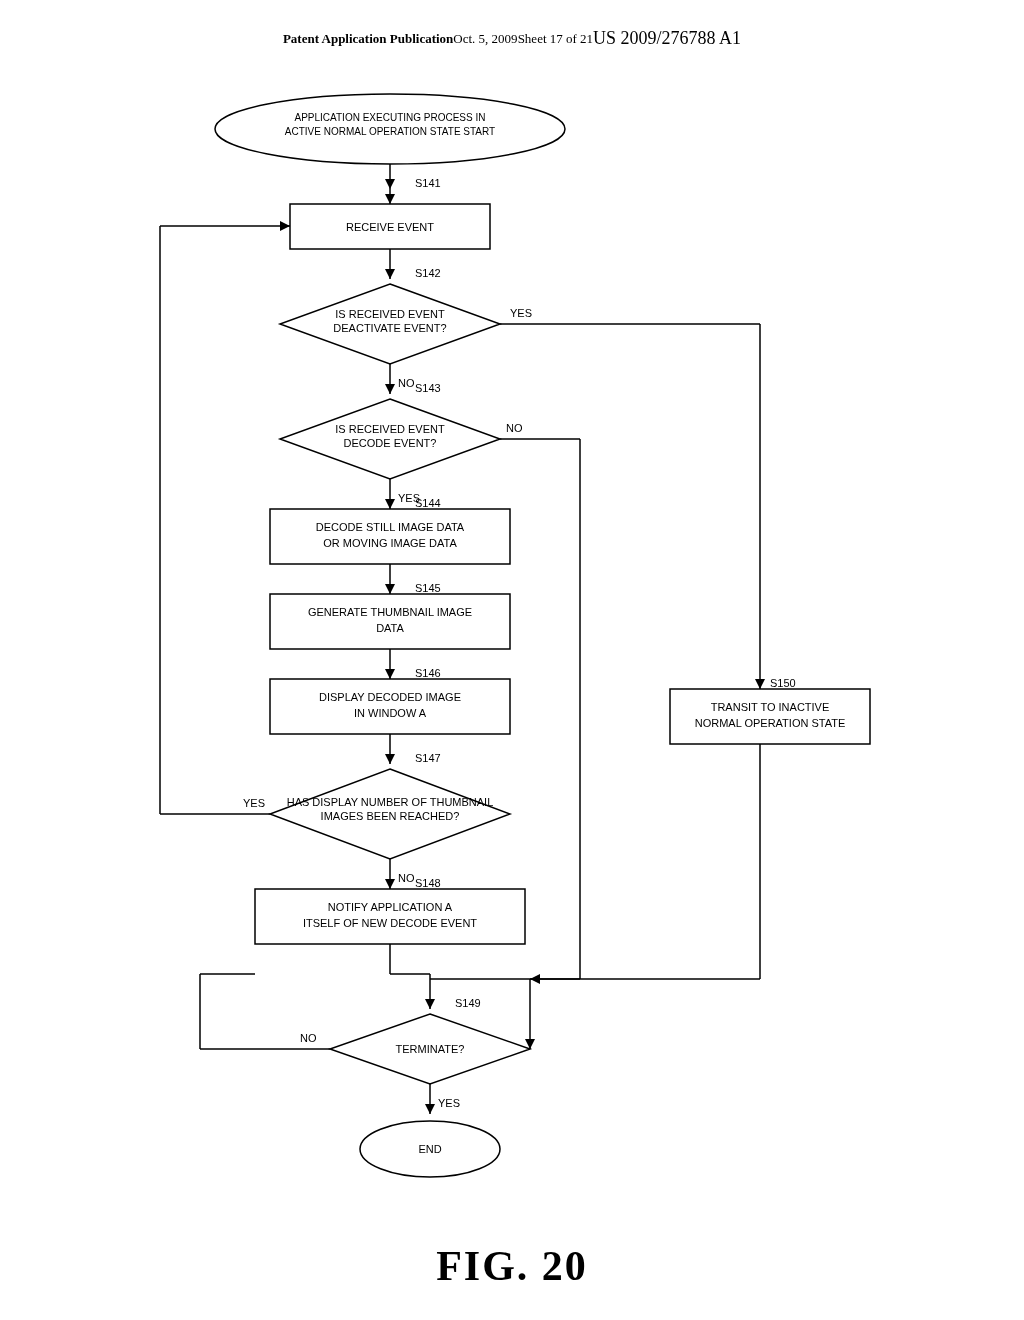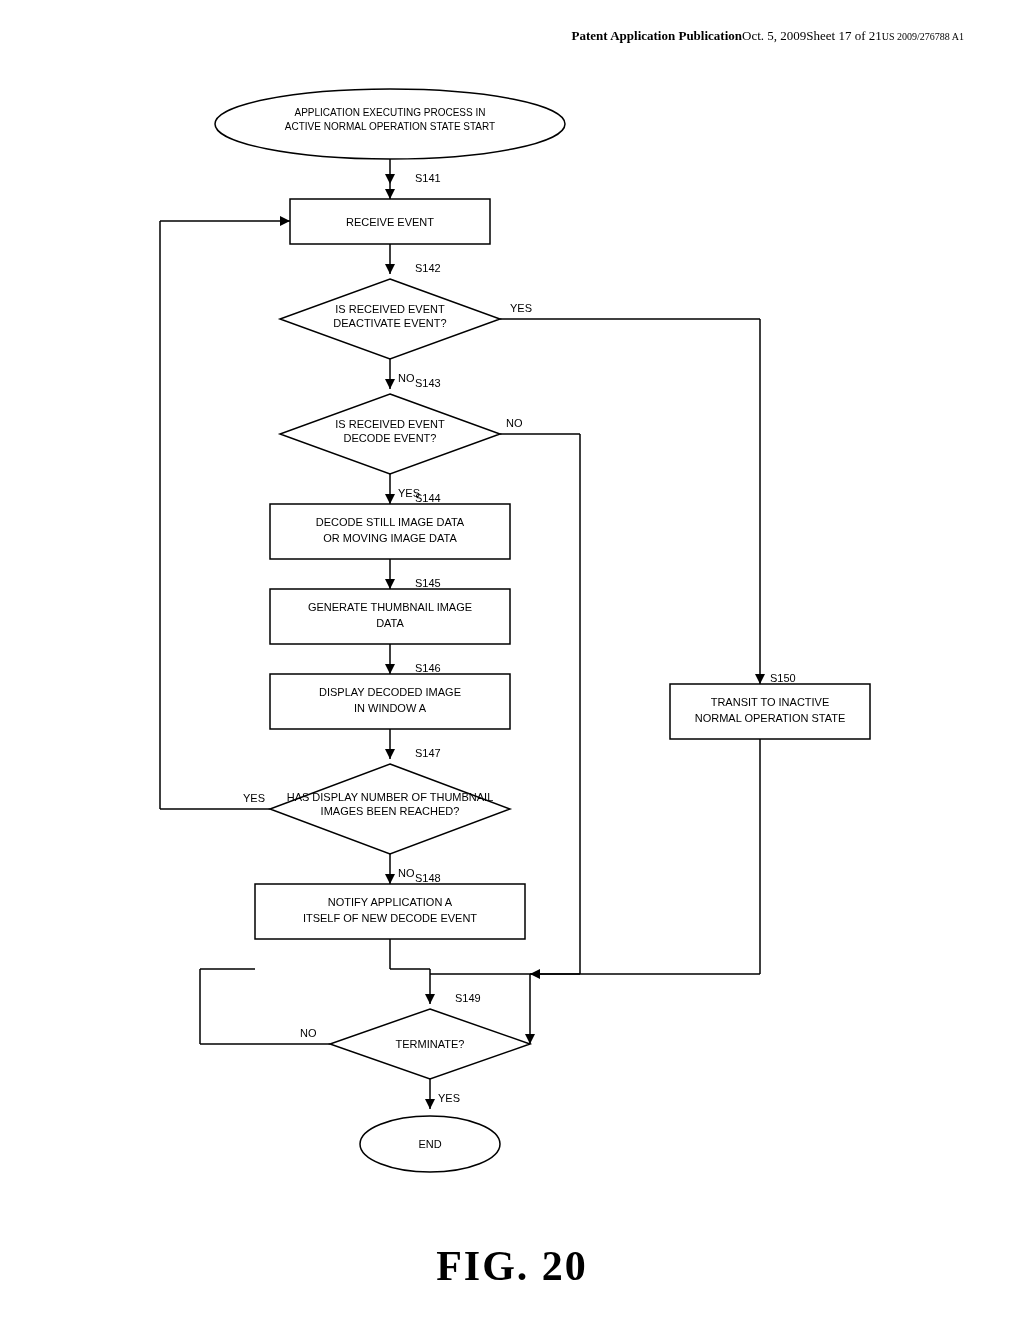--- a/index.html
+++ b/index.html
@@ -7,37 +7,37 @@
       width: 1024px;
       height: 1320px;
       background: #fff;
       font-family: 'Times New Roman', serif;
       position: relative;
       overflow: hidden;
     }
 
     .page-header {
       display: flex;
-      justify-content: flex-end;
+      justify-content: center;
       align-items: center;
       padding: 28px 60px 0 60px;
       font-size: 13px;
     }
 
     .header-left {
       font-weight: bold;
       font-size: 13px;
     }
 
     .header-center {
       font-size: 13px;
     }
 
     .header-right {
-      font-size: 10px;
+      font-size: 18px;
     }
 
     .diagram-area {
       position: relative;
       width: 100%;
       height: 1200px;
       margin-top: 20px;
     }
 
     svg {

